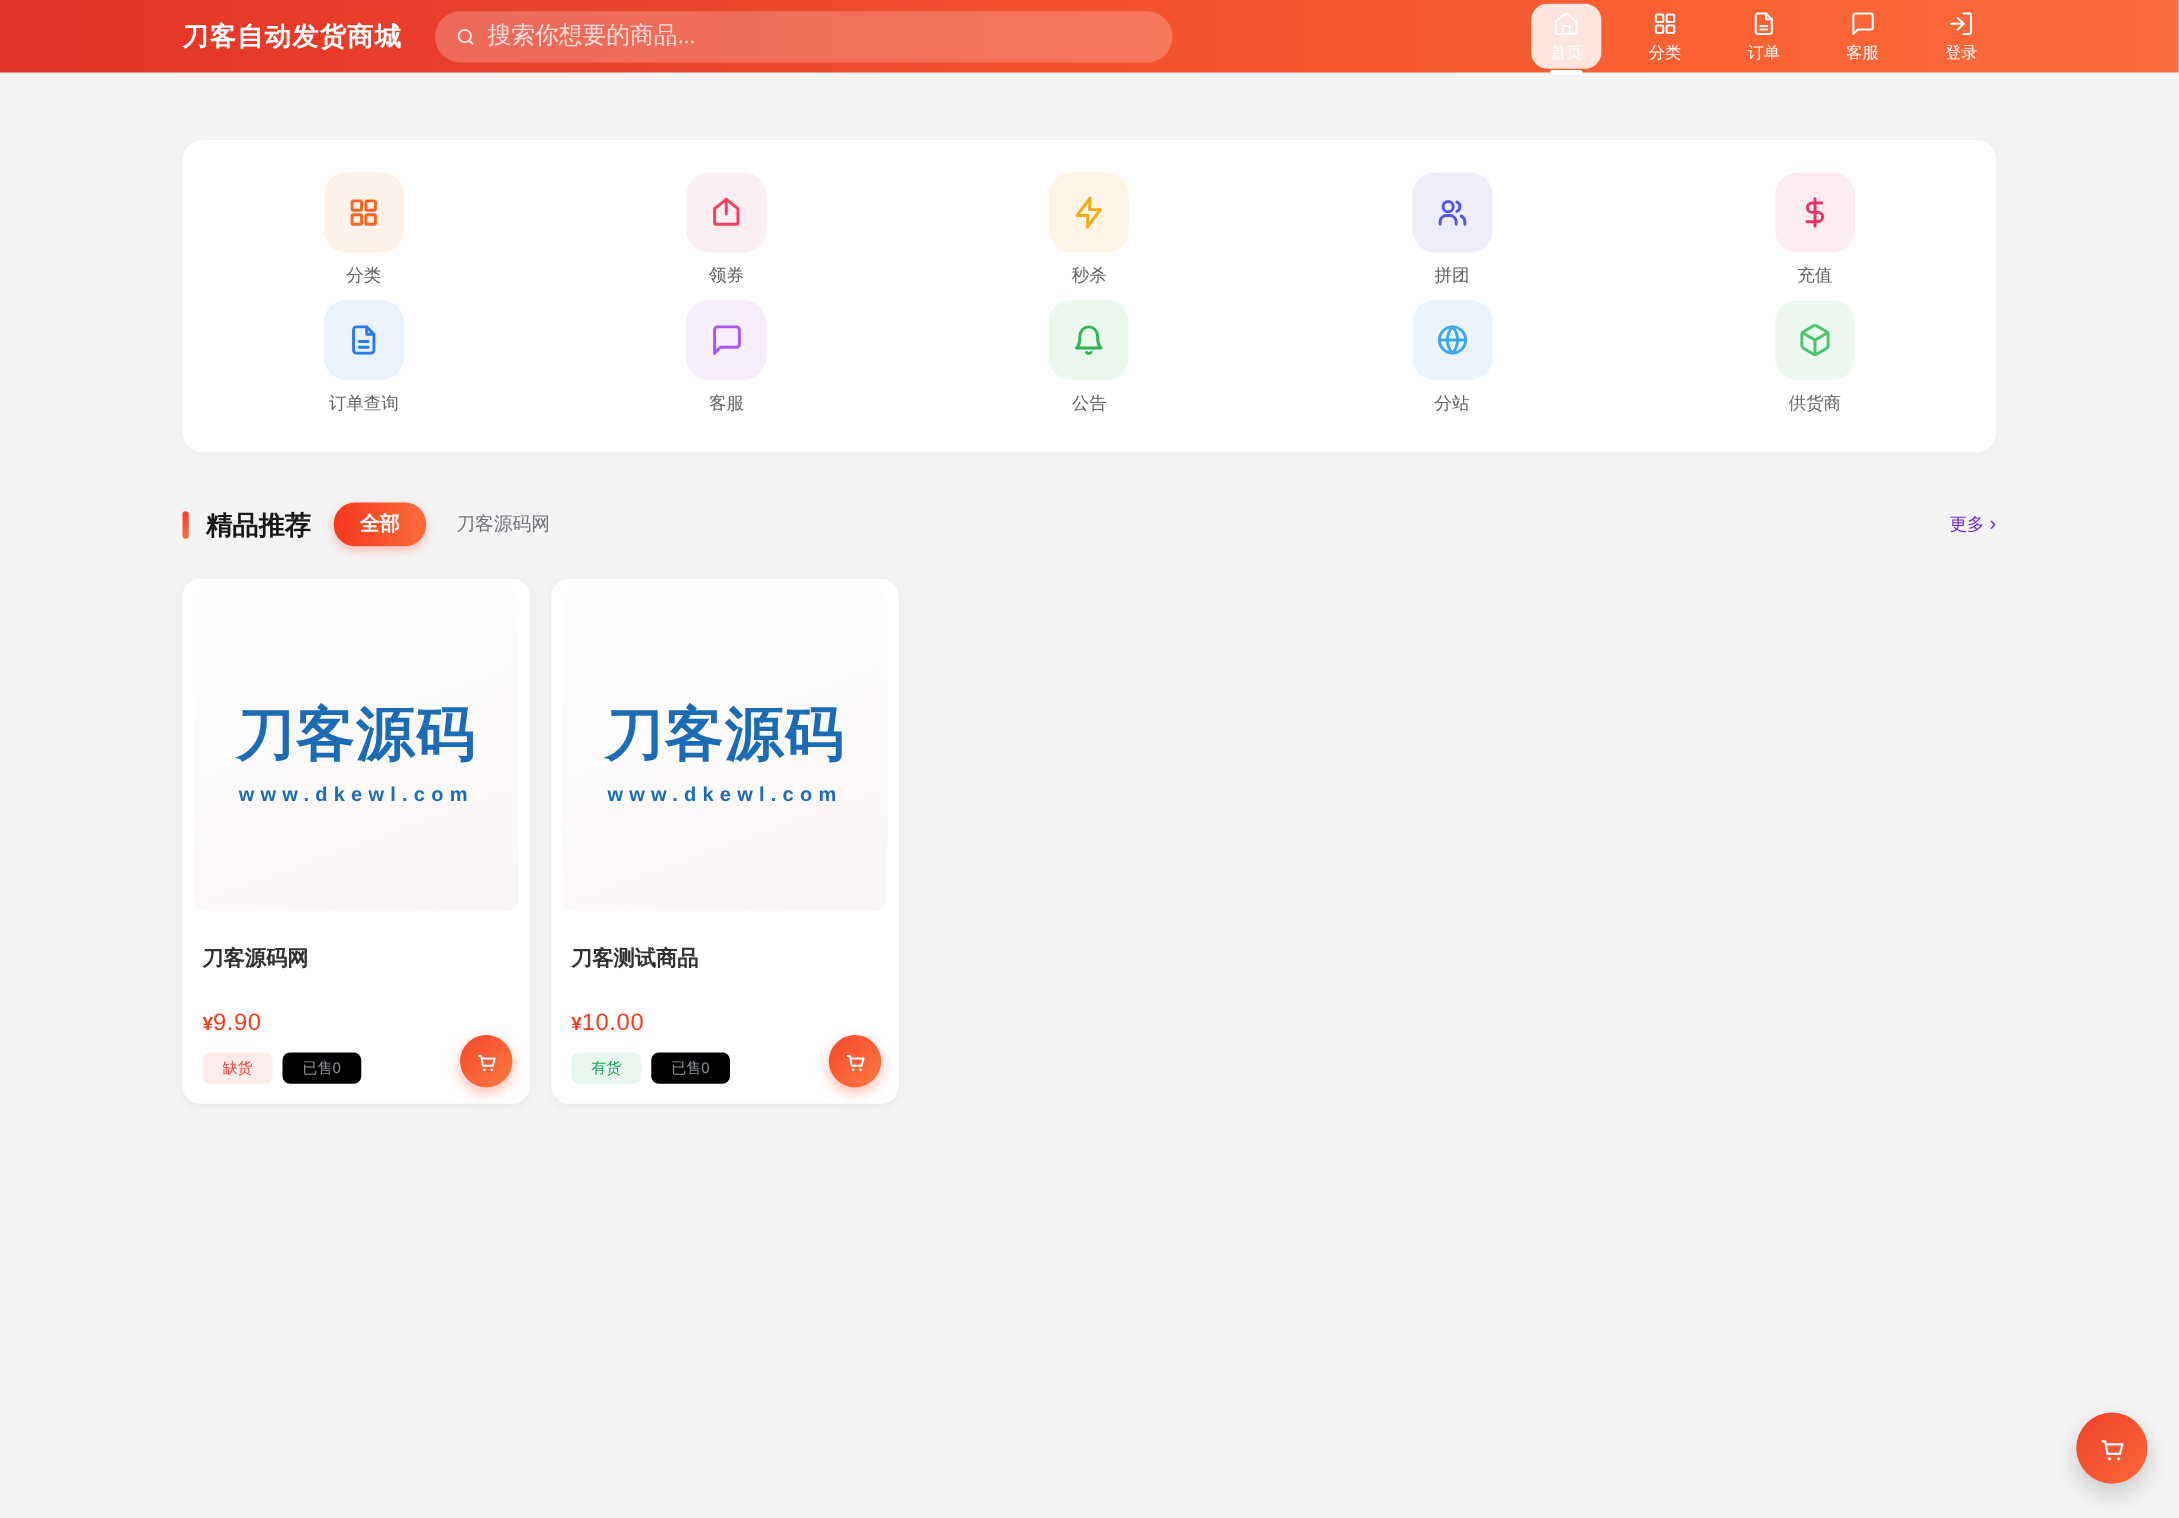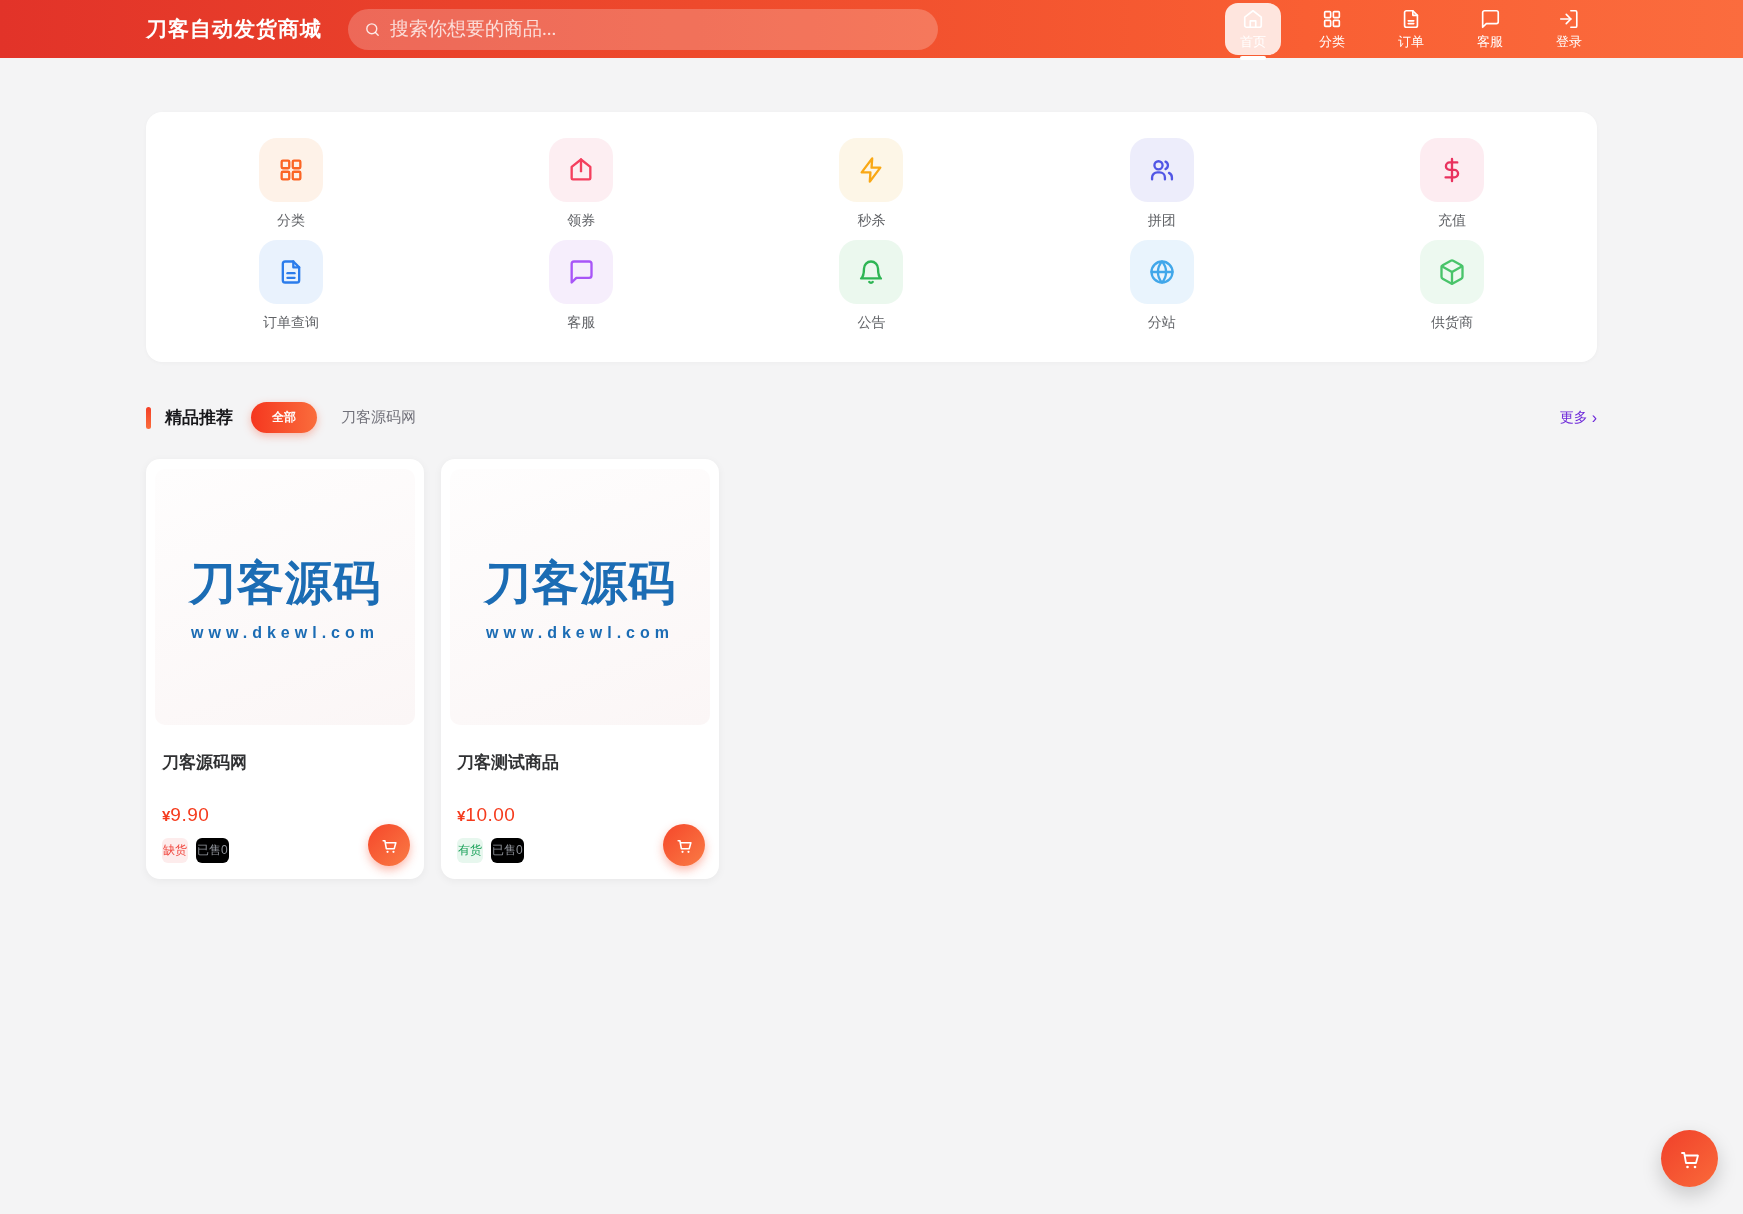--- a/index.html
+++ b/index.html
@@ -66,23 +66,23 @@
     display:flex; align-items:center; justify-content:center;
   }
   .quick-label { font-size:14px; color:#606266; }
 
   
   .section-head { margin-top:40px; display:flex; align-items:center; }
   .section-bar {
     width:5px; height:22px; border-radius:3px; margin-right:14px;
     background:linear-gradient(180deg,#f43f26,#fa6d3c);
   }
-  .section-title { font-size:17px; font-weight:bold; color:#18181b; margin-right:18px; }
+  .section-title { font-size:21px; font-weight:bold; color:#18181b; margin-right:18px; }
   .tab-pill {
-    padding:7px 21px; border-radius:17px; font-size:12px; font-weight:600;
+    padding:7px 21px; border-radius:17px; font-size:16px; font-weight:600;
     color:#fff; background:linear-gradient(90deg,#f5371f,#fa6d3c);
     box-shadow:0 3px 8px rgba(246,80,45,.35); cursor:pointer;
   }
   .tab-plain { margin-left:24px; font-size:15px; color:#71717a; cursor:pointer; }
   .more-link { margin-left:auto; font-size:14px; color:#6d28d9; cursor:pointer; display:flex; align-items:center; gap:4px; }
   .more-chevron { font-size:16px; line-height:1; }
 
   
   .products { margin-top:26px; display:flex; gap:17px; }
   .product-card {
@@ -96,21 +96,21 @@
     display:flex; flex-direction:column; align-items:center; justify-content:center; gap:9px;
     overflow:hidden;
   }
   .img-line1 { font-size:47px; font-weight:900; color:#1b6cb4; letter-spacing:1px; white-space:nowrap; }
   .img-line2 { font-size:16px; font-weight:bold; color:#1b6cb4; letter-spacing:5px; white-space:nowrap; }
   .product-title { margin:26px 16px 0; font-size:17px; font-weight:600; color:#303133; }
   .product-price { margin:30px 16px 0; color:#f53b1d; display:flex; align-items:baseline; }
   .price-currency { font-size:15px; font-weight:bold; }
   .price-value { font-size:19px; font-weight:400; letter-spacing:.5px; }
   .product-badges { margin:12px 16px 0; display:flex; align-items:center; gap:8px; }
-  .badge { font-size:12px; padding:4px 1px; border-radius:6px; }
+  .badge { font-size:12px; padding:4px 16px; border-radius:6px; }
   .stock-badge[data-state="out"] { color:#f0443b; background:#fdecec; }
   .stock-badge[data-state="in"]  { color:#18a058; background:#e7f7ee; }
   .sold-badge { color:#8f939a; background:#000000; }
   .card-cart-btn {
     position:absolute; right:14px; bottom:13px;
     width:42px; height:42px; border-radius:50%; border:none; cursor:pointer;
     background:linear-gradient(135deg,#f5472a,#fa7b45);
     display:flex; align-items:center; justify-content:center;
     box-shadow:0 4px 10px rgba(246,70,40,.38);
   }

